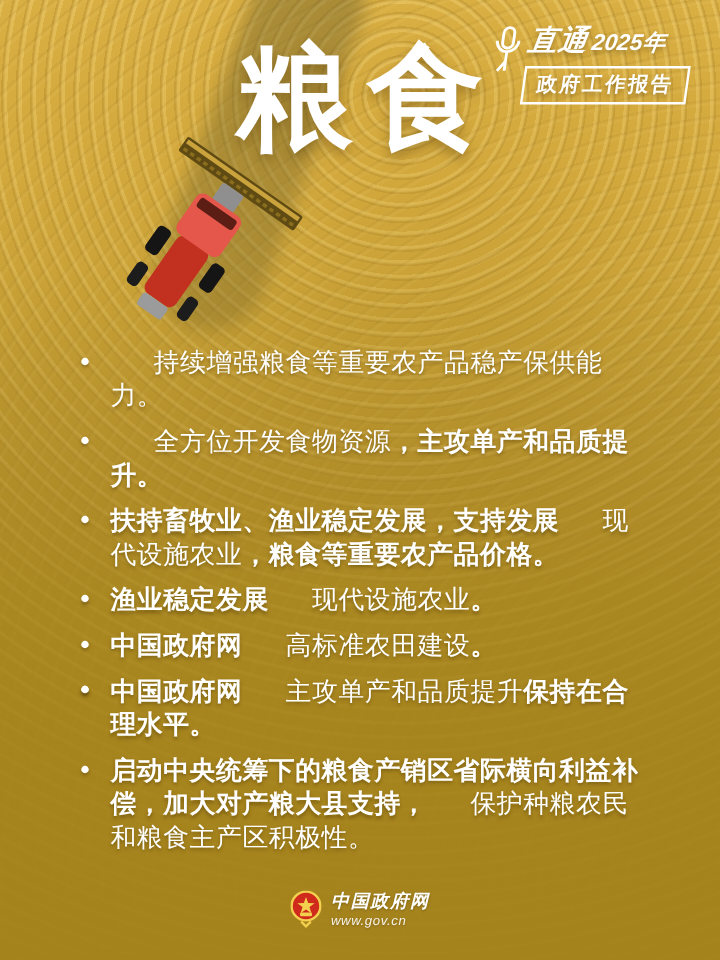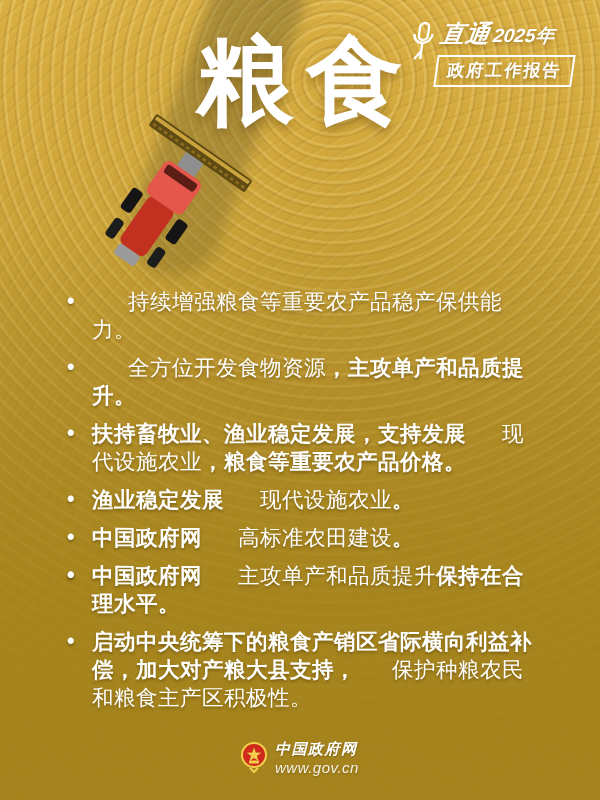--- a/index.html
+++ b/index.html
@@ -44,21 +44,21 @@
               font-size:21.5px;line-height:28px;letter-spacing:.5px;
               text-shadow:0 2px 3px rgba(70,50,5,.45);}
   .bullet-marker{position:absolute;left:1px;top:-1px;font-weight:700;}
   .seg{font-weight:700;}
   .seg.bold{font-weight:400;padding-left:36px;}
   
   .footer{position:absolute;bottom:24px;left:0;width:100%;display:flex;
           justify-content:center;align-items:center;gap:44px;font-style:italic;}
   .brand{display:flex;align-items:center;gap:8px;text-shadow:0 1px 2px rgba(70,50,5,.4);}
   .brand-name{font-size:15px;font-weight:700;letter-spacing:1.5px;line-height:16px;}
-  .brand-sub{font-size:15px;letter-spacing:.5px;opacity:.9;margin-top:2px;}
+  .brand-sub{font-size:11px;letter-spacing:.5px;opacity:.9;margin-top:2px;}
   .brand-sub.serif{font-family:"Liberation Serif","DejaVu Serif",serif;font-size:10.5px;}
   .app-icon{width:24px;height:24px;background:#fff;border-radius:5px;
             display:flex;flex-direction:column;align-items:center;padding-top:3px;box-sizing:border-box;}
   .app-icon-label{background:#3a79d2;color:#fff;font-size:6px;line-height:8px;
                   padding:0 2px;border-radius:1px;font-weight:700;white-space:nowrap;}
   .app-icon-lines{width:14px;margin-top:2px;}
   .app-icon-lines div{height:2px;background:#b9c6da;margin-bottom:2px;border-radius:1px;}
 </style>
 </head>
 <body>

